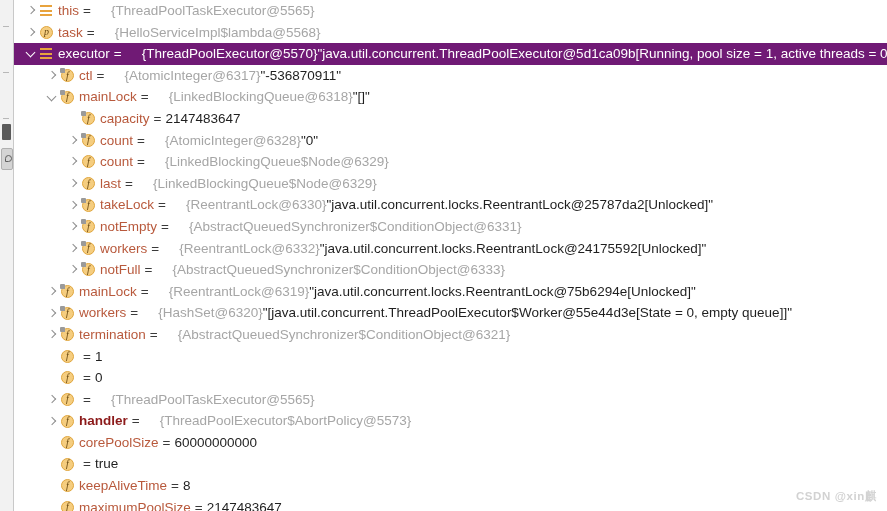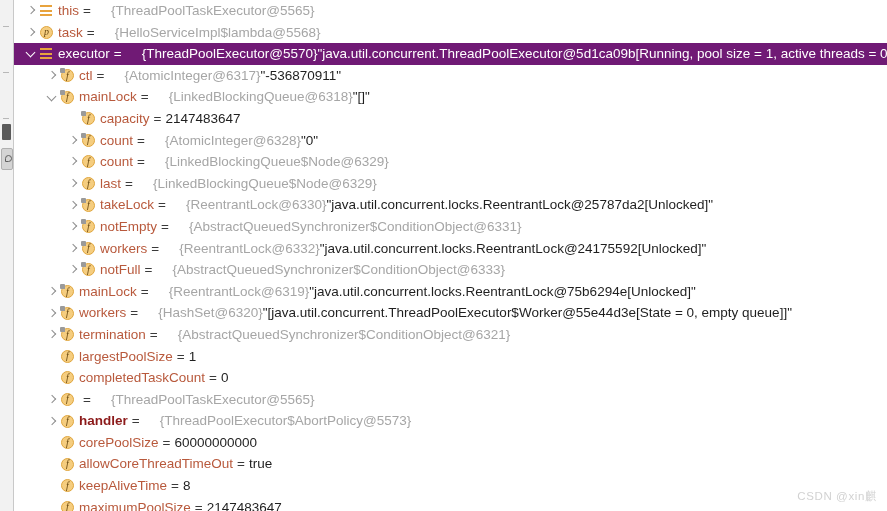--- a/index.html
+++ b/index.html
@@ -195,20 +195,21 @@
 
   
   .watermark {
     position: absolute;
     right: 10px;
     bottom: 7px;
     font-size: 11.5px;
     color: #d2d2d2;
     letter-spacing: 0.6px;
     pointer-events: none;
+    font-weight: bold;
   }
 </style>
 </head>
 <body>
 
 <div id="app">
 
   <div class="tool-gutter">
     <div class="gutter-tick" style="top:26px"></div>
     <div class="gutter-tick" style="top:72px"></div>
@@ -411,31 +412,29 @@
           <span class="eq">=</span>
           <span class="type">{AbstractQueuedSynchronizer$ConditionObject@6321}</span>
           <span> </span>
         </div>
         <div class="row">
           <div class="indent" style="flex-basis: 31px; width: 31px;"></div>
           <div class="chevron none"></div>
           <div class="icon badge">
             <span class="disc">f</span>
           </div>
-          <span class="name">largestPoolSize</span>
           <span class="eq">=</span>
           <span class="numval">1</span>
         </div>
         <div class="row">
           <div class="indent" style="flex-basis: 31px; width: 31px;"></div>
           <div class="chevron none"></div>
           <div class="icon badge">
             <span class="disc">f</span>
           </div>
-          <span class="name">completedTaskCount</span>
           <span class="eq">=</span>
           <span class="numval">0</span>
         </div>
         <div class="row">
           <div class="indent" style="flex-basis: 31px; width: 31px;"></div>
           <div class="chevron right"></div>
           <div class="icon badge">
             <span class="disc">f</span>
           </div>
           <span class="eq">=</span>
@@ -462,21 +461,20 @@
           <span class="name">corePoolSize</span>
           <span class="eq">=</span>
           <span class="numval">60000000000</span>
         </div>
         <div class="row">
           <div class="indent" style="flex-basis: 31px; width: 31px;"></div>
           <div class="chevron none"></div>
           <div class="icon badge">
             <span class="disc">f</span>
           </div>
-          <span class="name">allowCoreThreadTimeOut</span>
           <span class="eq">=</span>
           <span class="numval">true</span>
         </div>
         <div class="row">
           <div class="indent" style="flex-basis: 31px; width: 31px;"></div>
           <div class="chevron none"></div>
           <div class="icon badge">
             <span class="disc">f</span>
           </div>
           <span class="name">keepAliveTime</span>

